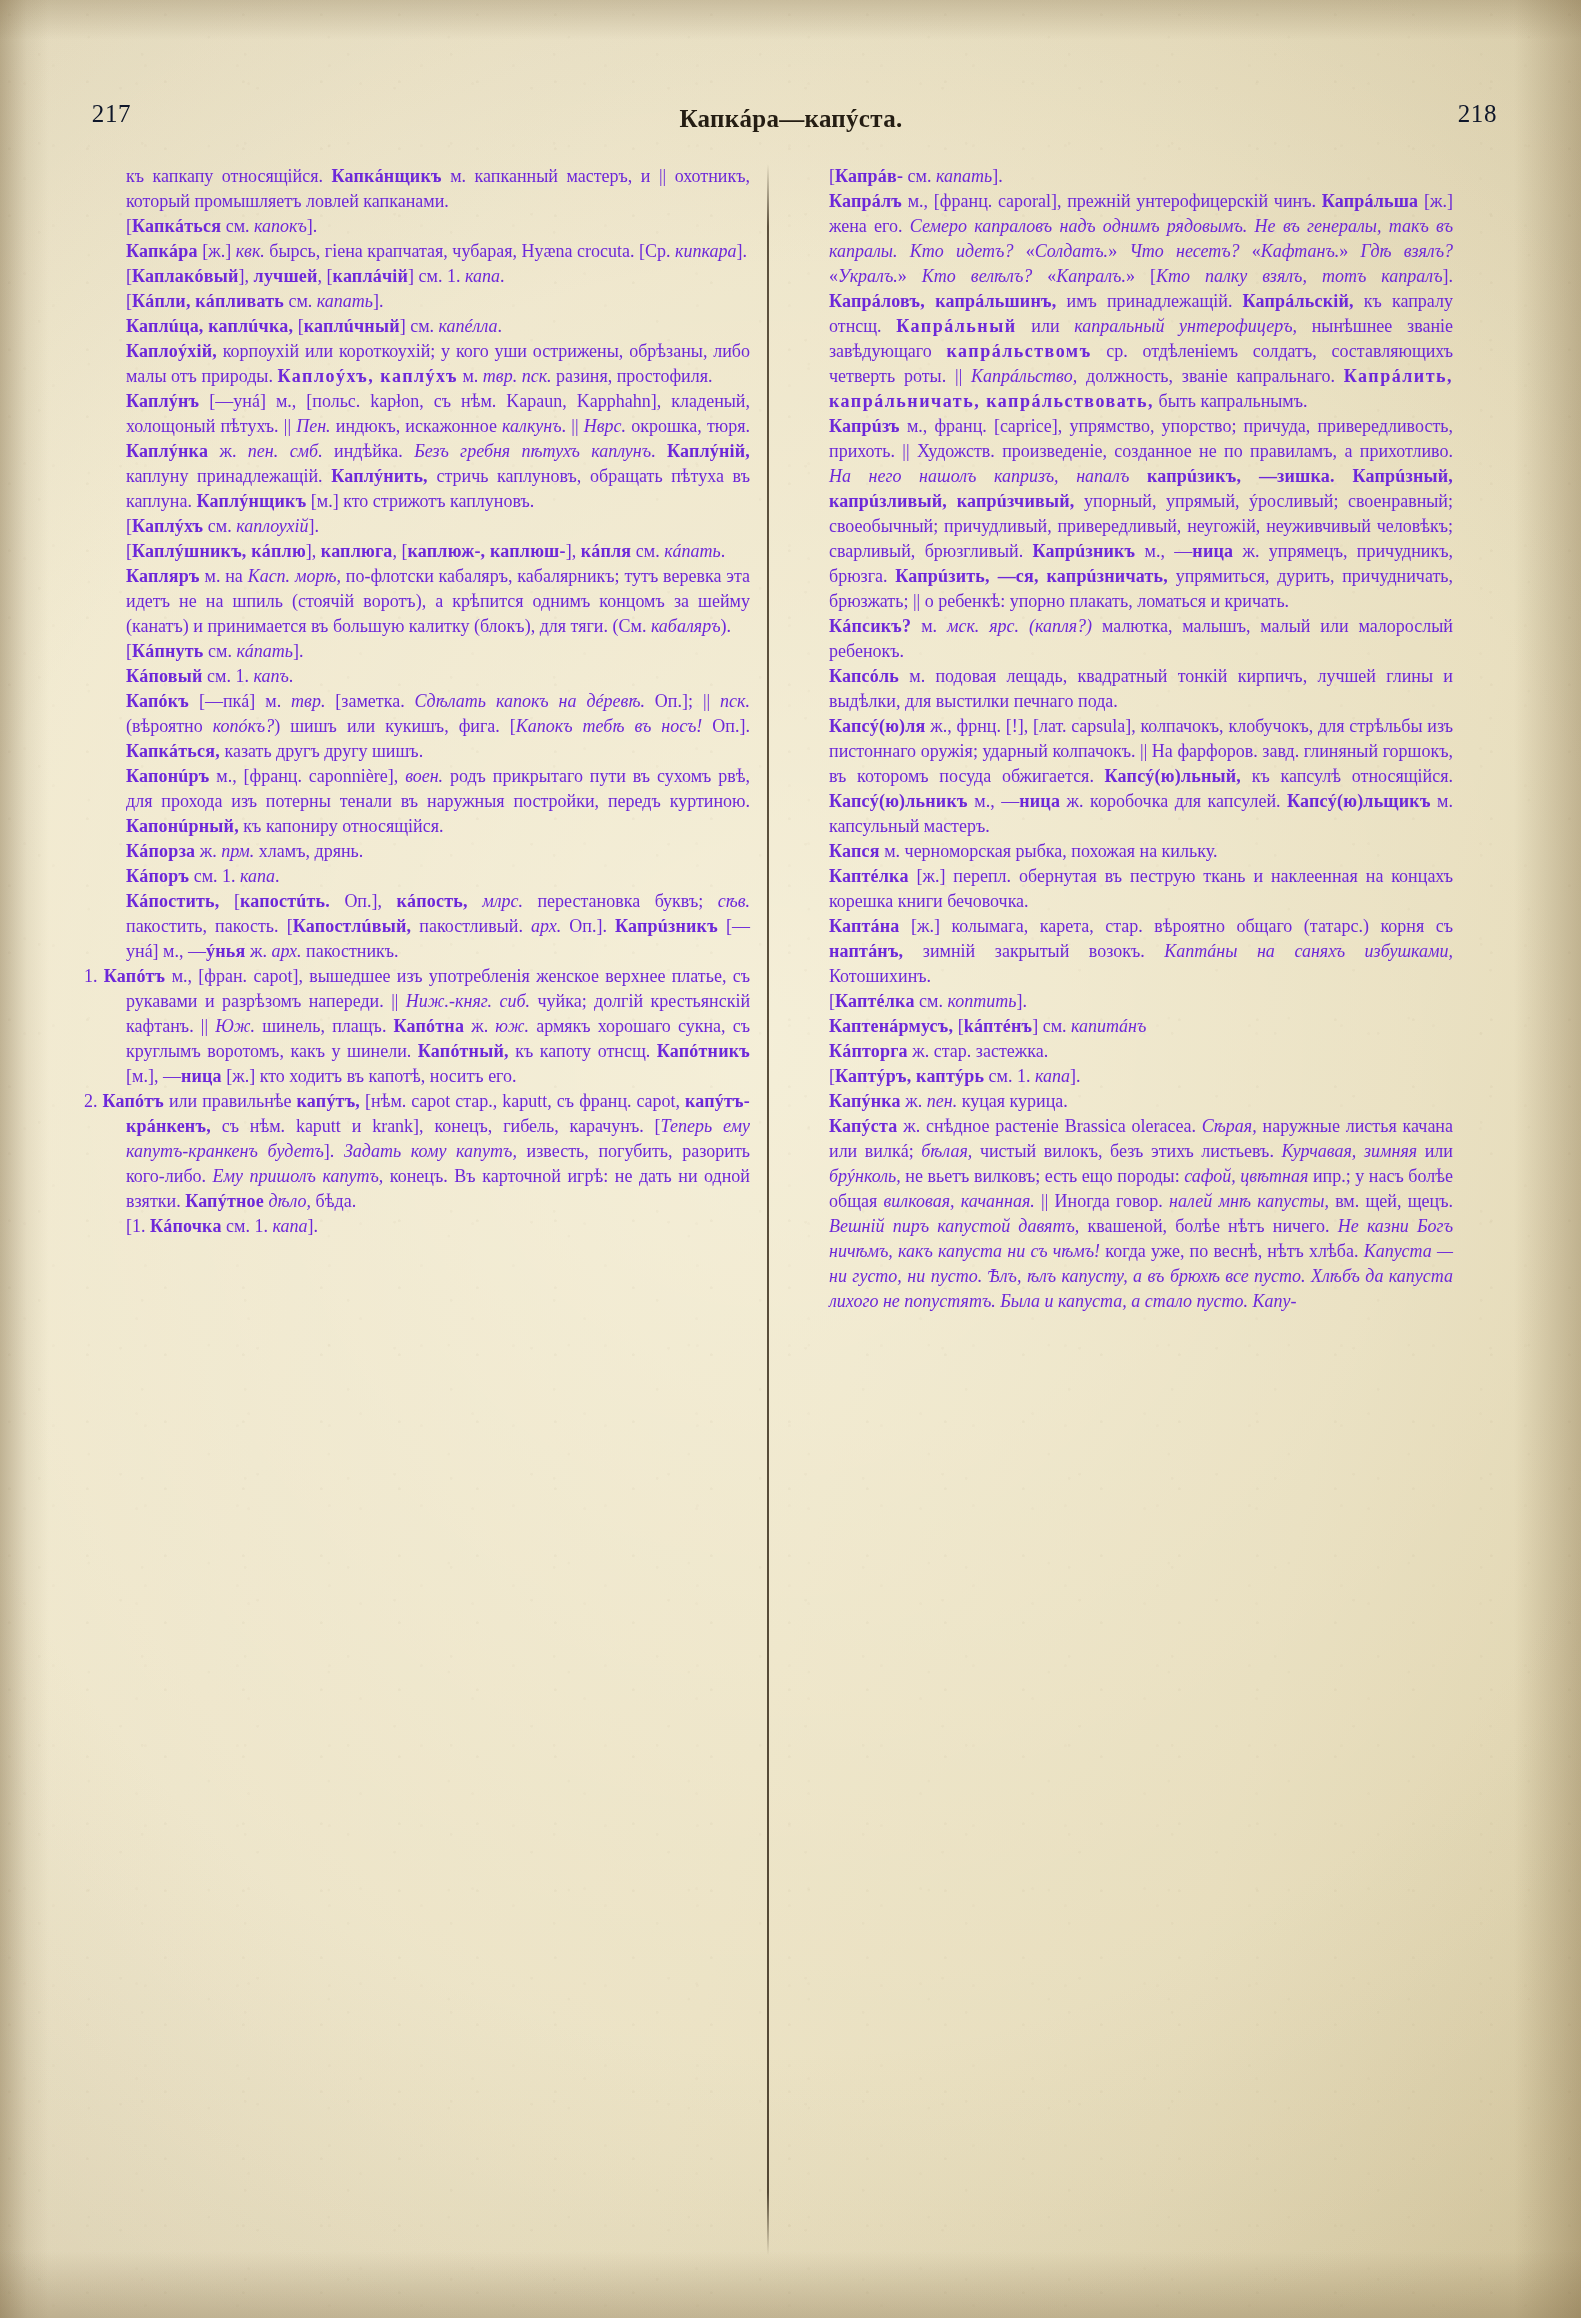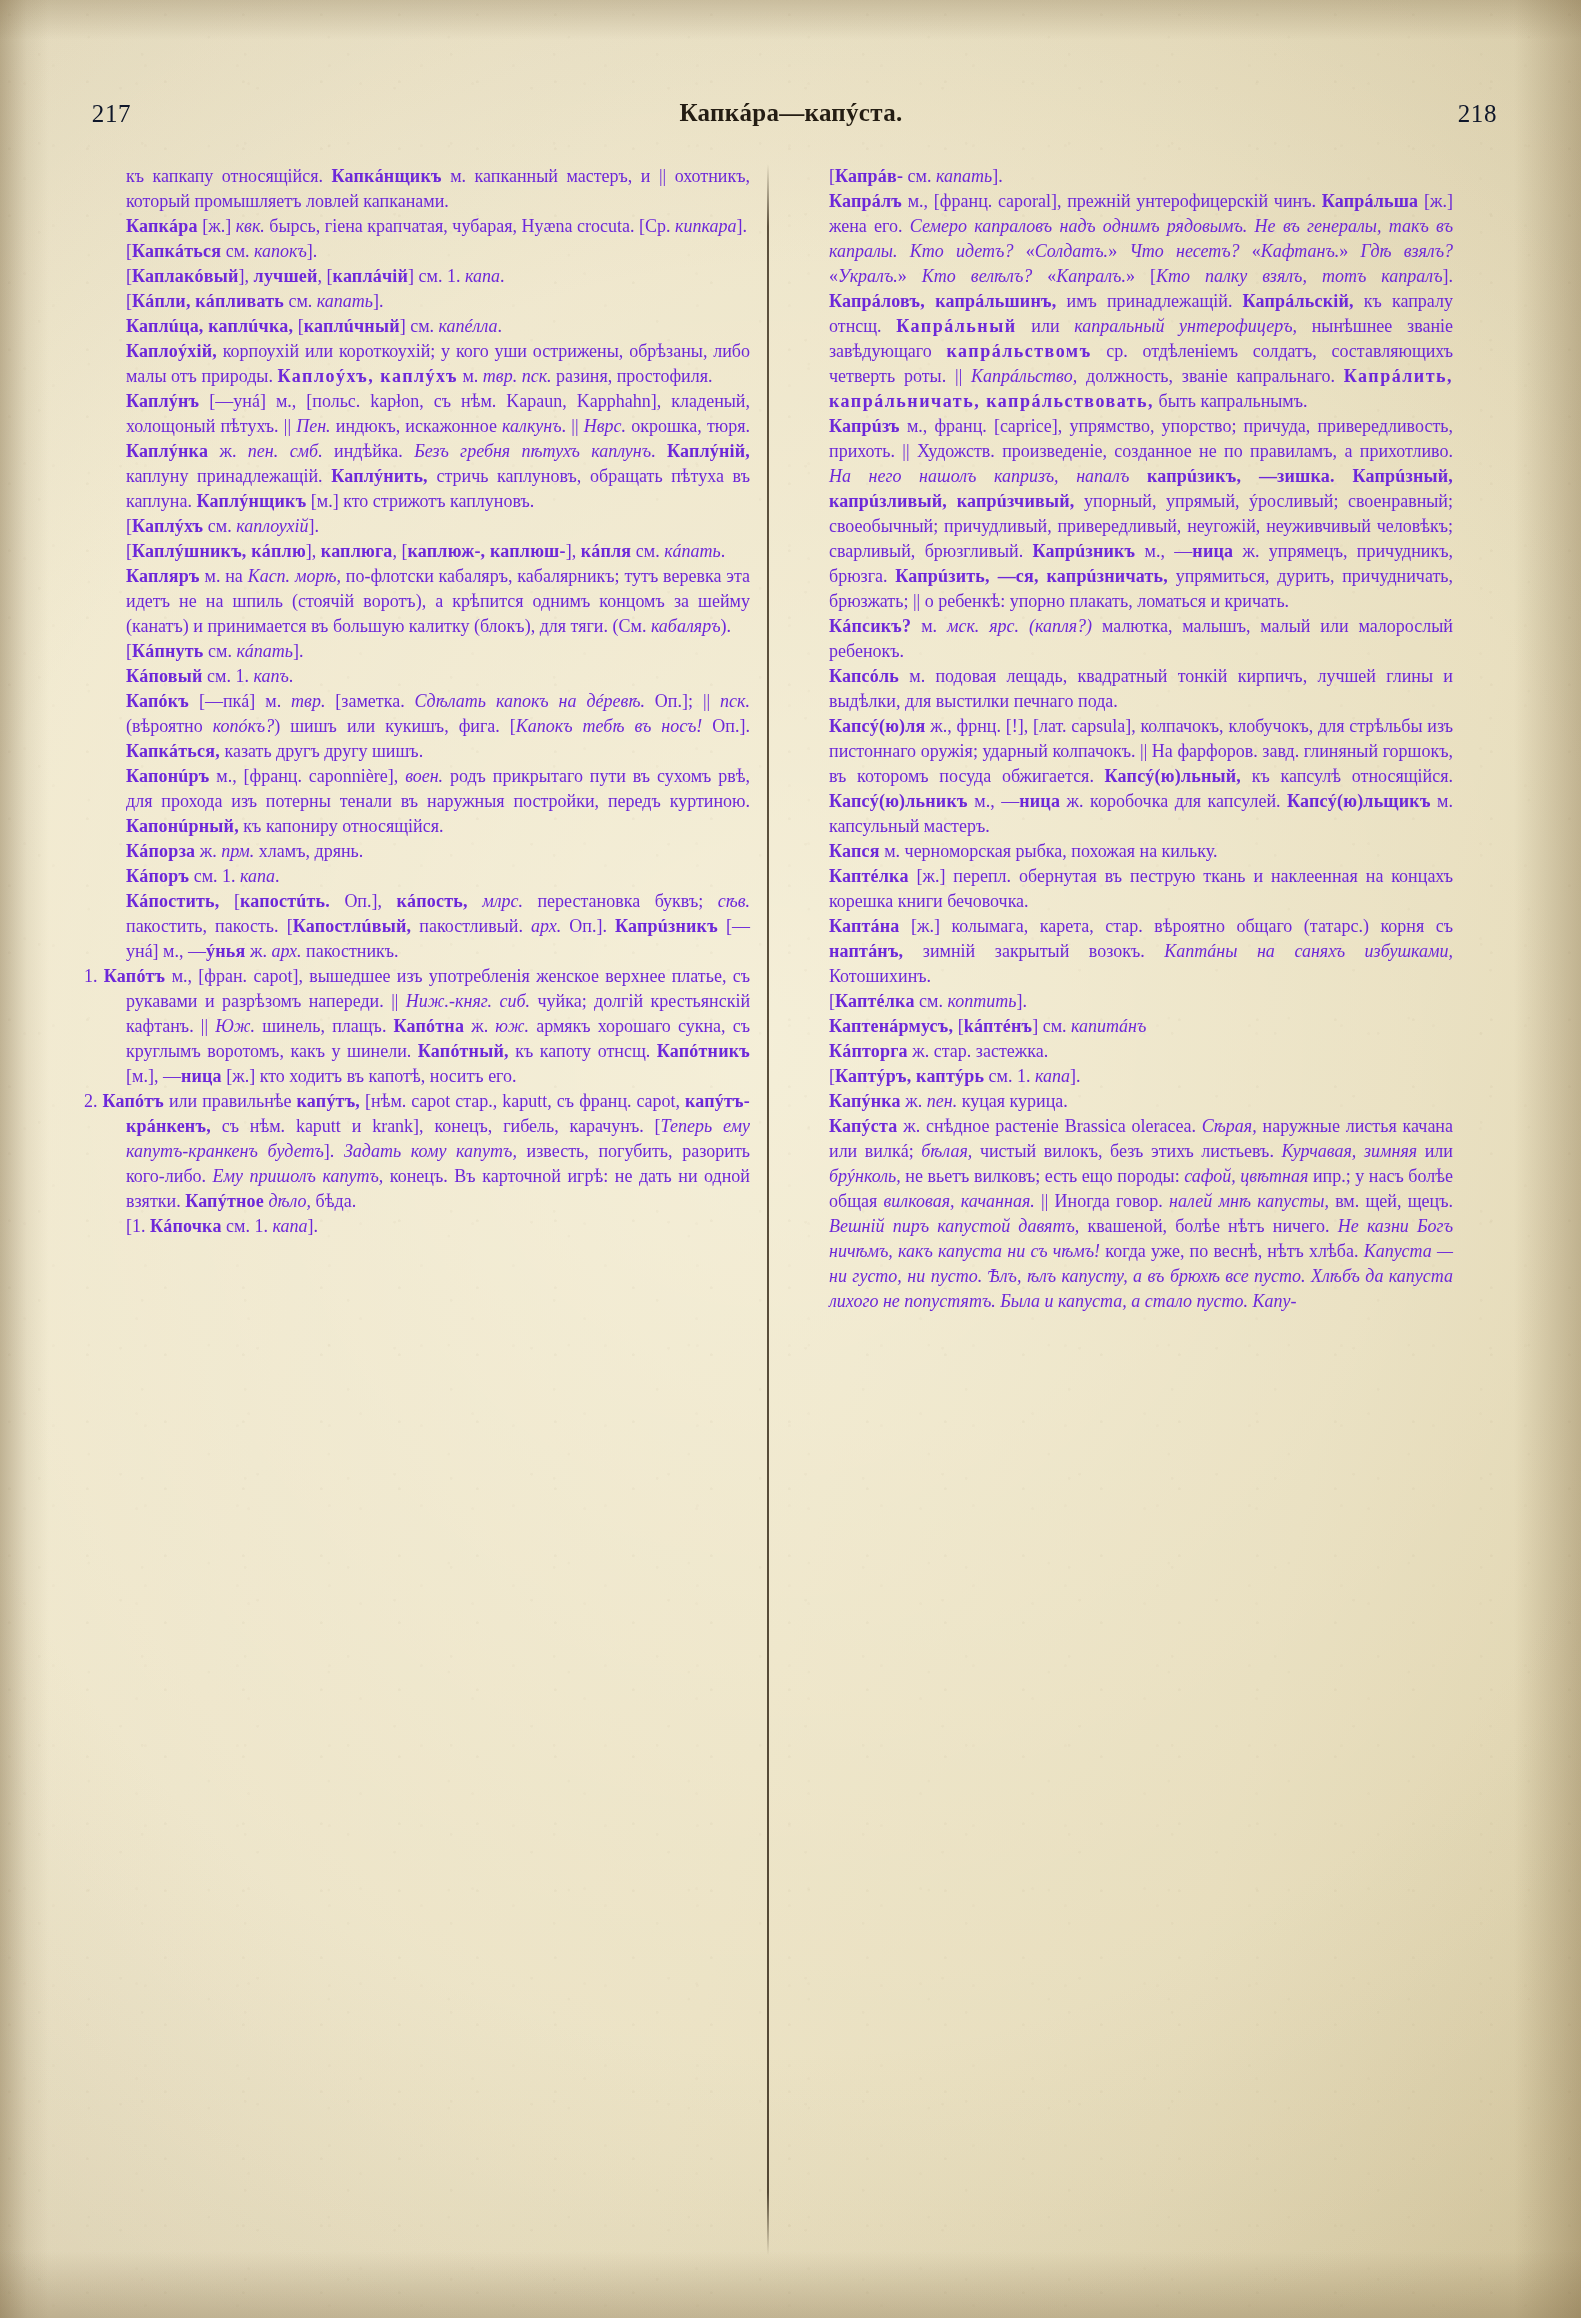--- a/index.html
+++ b/index.html
@@ -65,21 +65,21 @@
     top:96px;left:85px;right:85px;
     height:40px;
   }
   .folio{
     position:absolute;top:4px;
     font-size:25px;letter-spacing:0.6px;color:#0f172a;
   }
   .folio.left{left:6.8px;}
   .folio.right{right:0px;}
   .runtitle{
-    position:absolute;left:0;right:0;top:3px;
+    position:absolute;left:0;right:0;top:9px;
     text-align:center;
     font-size:25px;font-weight:700;letter-spacing:0.3px;
     color:#241d13;
   }
 
   
   .columns{
     position:absolute;
     top:164px;left:84px;right:84px;bottom:40px;
   }
@@ -129,22 +129,22 @@
     <div class="folio left">217</div>
     <div class="runtitle">Капкáра—капýста.</div>
     <div class="folio right">218</div>
   </div>
 
   <div class="columns">
     <div class="rule"></div>
 
     <div class="col left">
       <p class="entry">къ капкапу относящiйся. <b>Капкáнщикъ</b> м. капканный мастеръ, и <span class="par">||</span> охотникъ, который промышляетъ ловлей капканами.</p>
+      <p class="entry">[<b>Капкáться</b> см. <i>капокъ</i>].</p>
       <p class="entry"><b>Капкáра</b> [ж.] <i>квк.</i> бырсь, гiена крапчатая, чубарая, Hyæna crocuta. [Ср. <i>кипкара</i>].</p>
-      <p class="entry">[<b>Капкáться</b> см. <i>капокъ</i>].</p>
       <p class="entry">[<b>Каплакóвый</b>], <b>лучшей</b>, [<b>каплáчiй</b>] см. 1. <i>капа</i>.</p>
       <p class="entry">[<b>Кáпли, кáпливать</b> см. <i>капать</i>].</p>
       <p class="entry"><b>Каплúца, каплúчка,</b> [<b>каплúчный</b>] см. <i>капéлла</i>.</p>
       <p class="entry"><b>Каплоýхiй,</b> корпоухiй или короткоухiй; у кого уши острижены, обрѣзаны, либо малы отъ природы. <b><span class="sp">Каплоýхъ, каплýхъ</span></b> м. <i>твр. пск.</i> разиня, простофиля.</p>
       <p class="entry"><b>Каплýнъ</b> [—унá] м., [польс. kapłon, съ нѣм. Kapaun, Kapphahn], кладеный, холощоный пѣтухъ. <span class="par">||</span> <i>Пен.</i> индюкъ, искажонное <i>калкунъ</i>. <span class="par">||</span> <i>Нврс.</i> окрошка, тюря. <b>Каплýнка</b> ж. <i>пен. смб.</i> индѣйка. <i>Безъ гребня пѣтухъ каплунъ</i>. <b>Каплýнiй,</b> каплуну принадлежащiй. <b>Каплýнить,</b> стричь каплуновъ, обращать пѣтуха въ каплуна. <b>Каплýнщикъ</b> [м.] кто стрижотъ каплуновъ.</p>
       <p class="entry">[<b>Каплýхъ</b> см. <i>каплоухiй</i>].</p>
       <p class="entry">[<b>Каплýшникъ, кáплю</b>], <b>каплюга</b>, [<b>каплюж-, каплюш-</b>], <b>кáпля</b> см. <i>кáпать</i>.</p>
       <p class="entry"><b>Капляръ</b> м. на <i>Касп. морѣ,</i> по-флотски кабаляръ, кабалярникъ; тутъ веревка эта идетъ не на шпиль (стоячiй воротъ), а крѣпится однимъ концомъ за шейму (канатъ) и принимается въ большую калитку (блокъ), для тяги. (См. <i>кабаляръ</i>).</p>
       <p class="entry">[<b>Кáпнуть</b> см. <i>кáпать</i>].</p>
       <p class="entry"><b>Кáповый</b> см. 1. <i>капъ</i>.</p>

